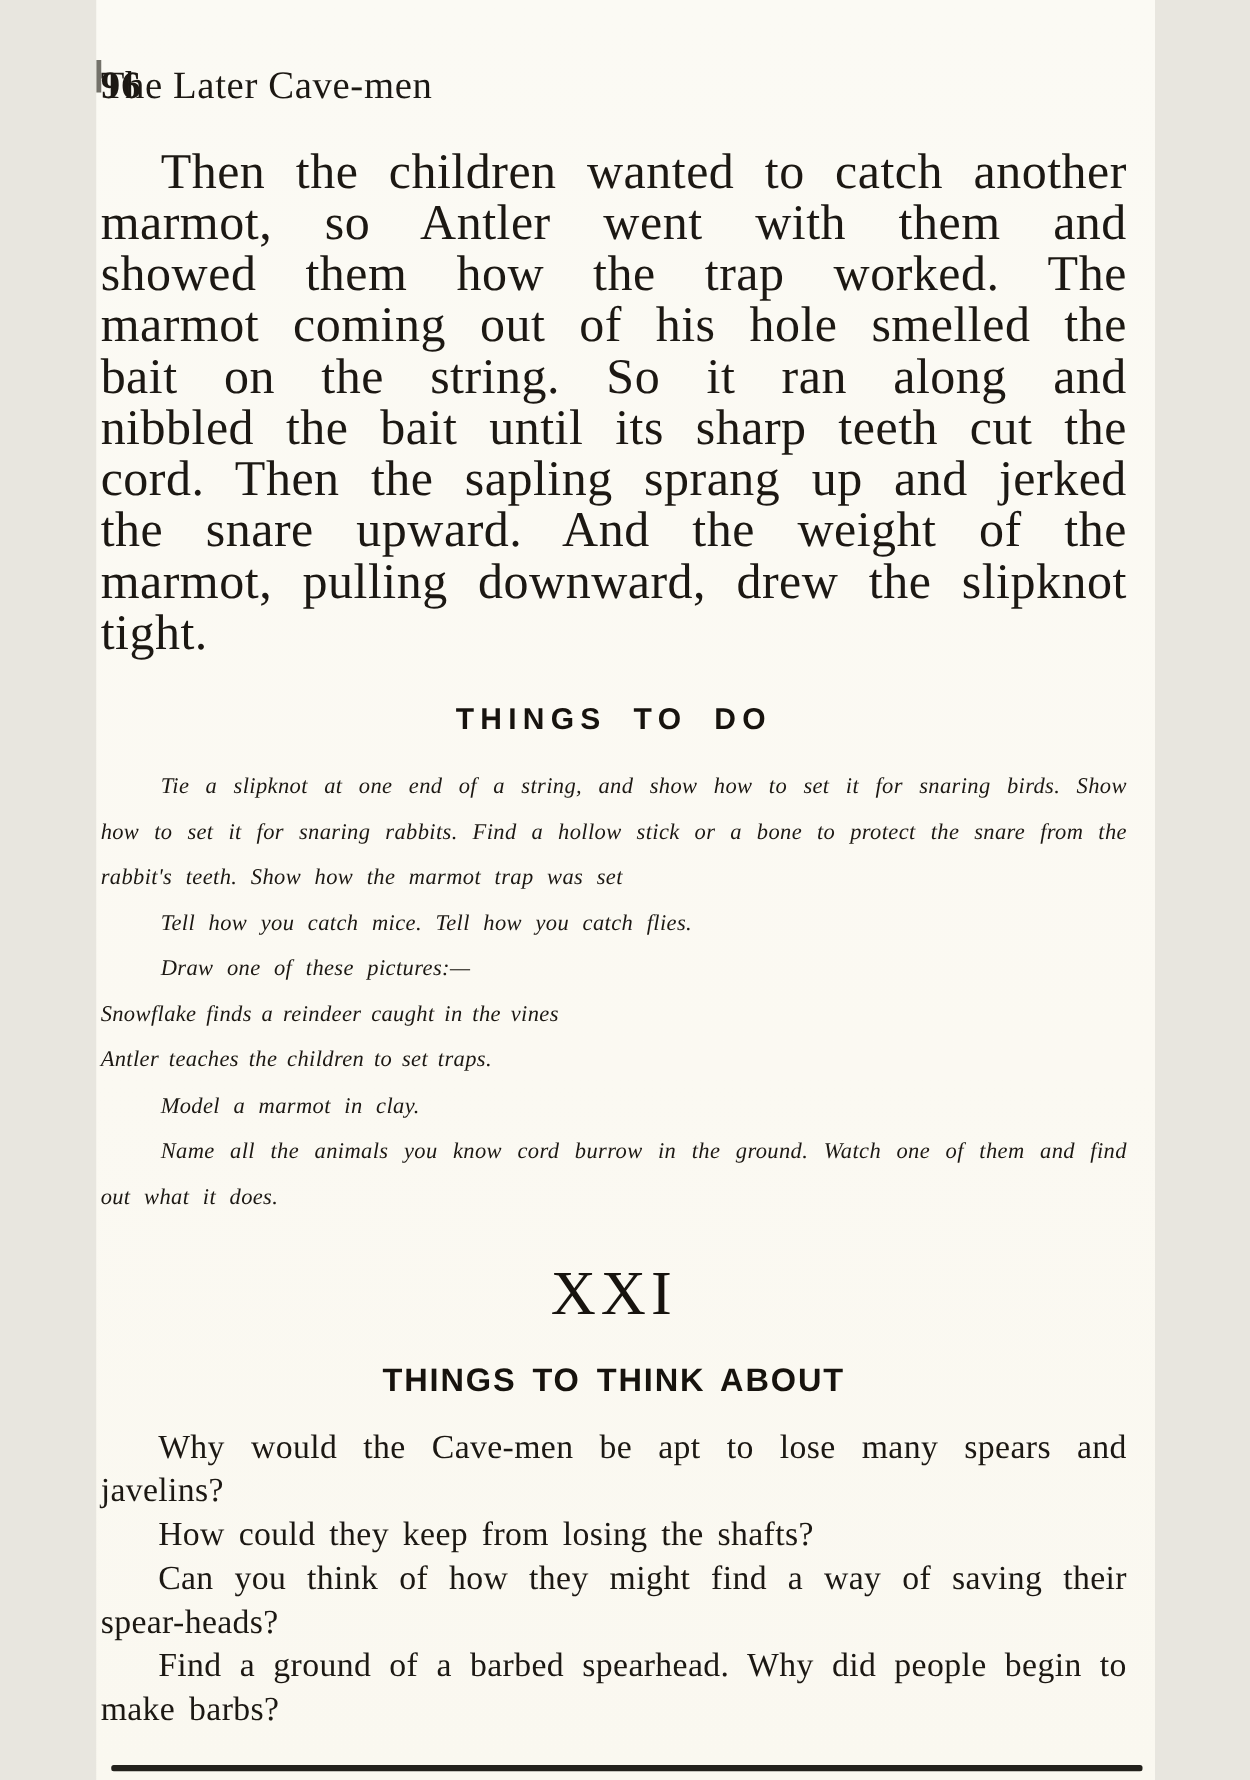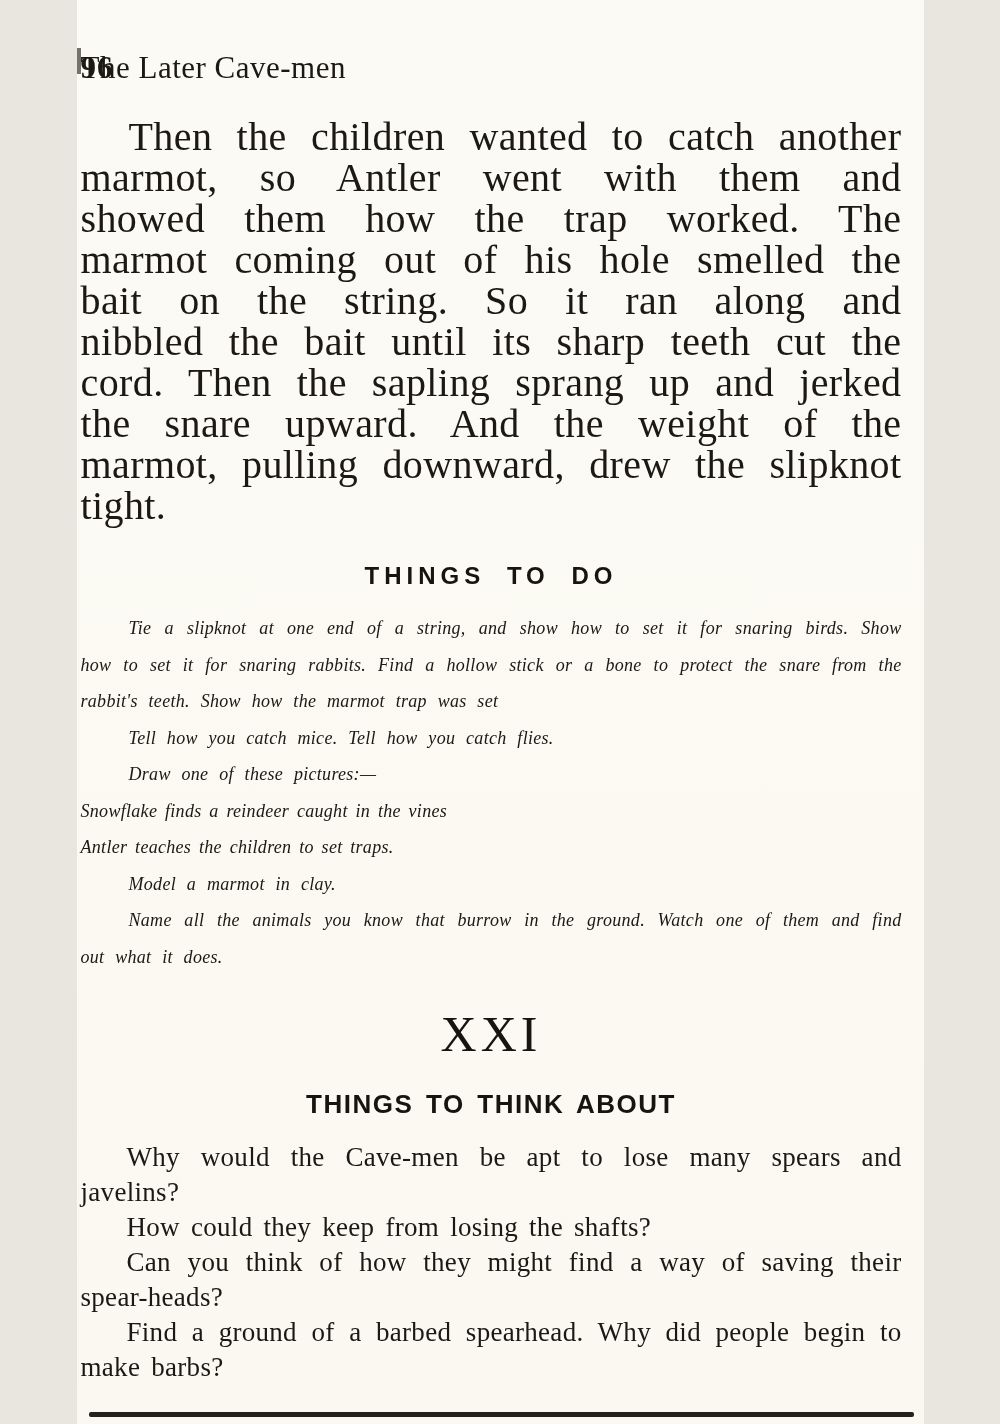--- a/index.html
+++ b/index.html
@@ -146,21 +146,21 @@
 
   <h3 class="sechead">THINGS TO DO</h3>
 
   <div class="exercises">
     <p class="ex-par">Tie a slipknot at one end of a string, and show how to set it for snaring birds.  Show how to set it for snaring rabbits.  Find a hollow stick or a bone to protect the snare from the rabbit's teeth.  Show how the marmot trap was set</p>
     <p class="ex-par">Tell how you catch mice.  Tell how you catch flies.</p>
     <p class="ex-par">Draw one of these pictures:—</p>
     <p class="ex-deep">Snowflake finds a reindeer caught in the vines</p>
     <p class="ex-deep">Antler teaches the children to set traps.</p>
     <p class="ex-par">Model a marmot in clay.</p>
-    <p class="ex-par">Name all the animals you know that burrow in the ground.  Watch one of them and find out what it does.</p>
+    <p class="ex-par">Name all the animals you know cord burrow in the ground.  Watch one of them and find out what it does.</p>
   </div>
 
   <div class="chapnum">XXI</div>
 
   <h3 class="sechead2">THINGS TO THINK ABOUT</h3>
 
   <div class="questions">
     <p>Why would the Cave-men be apt to lose many spears and javelins?</p>
     <p>How could they keep from losing the shafts?</p>
     <p>Can you think of how they might find a way of saving their spear-heads?</p>

